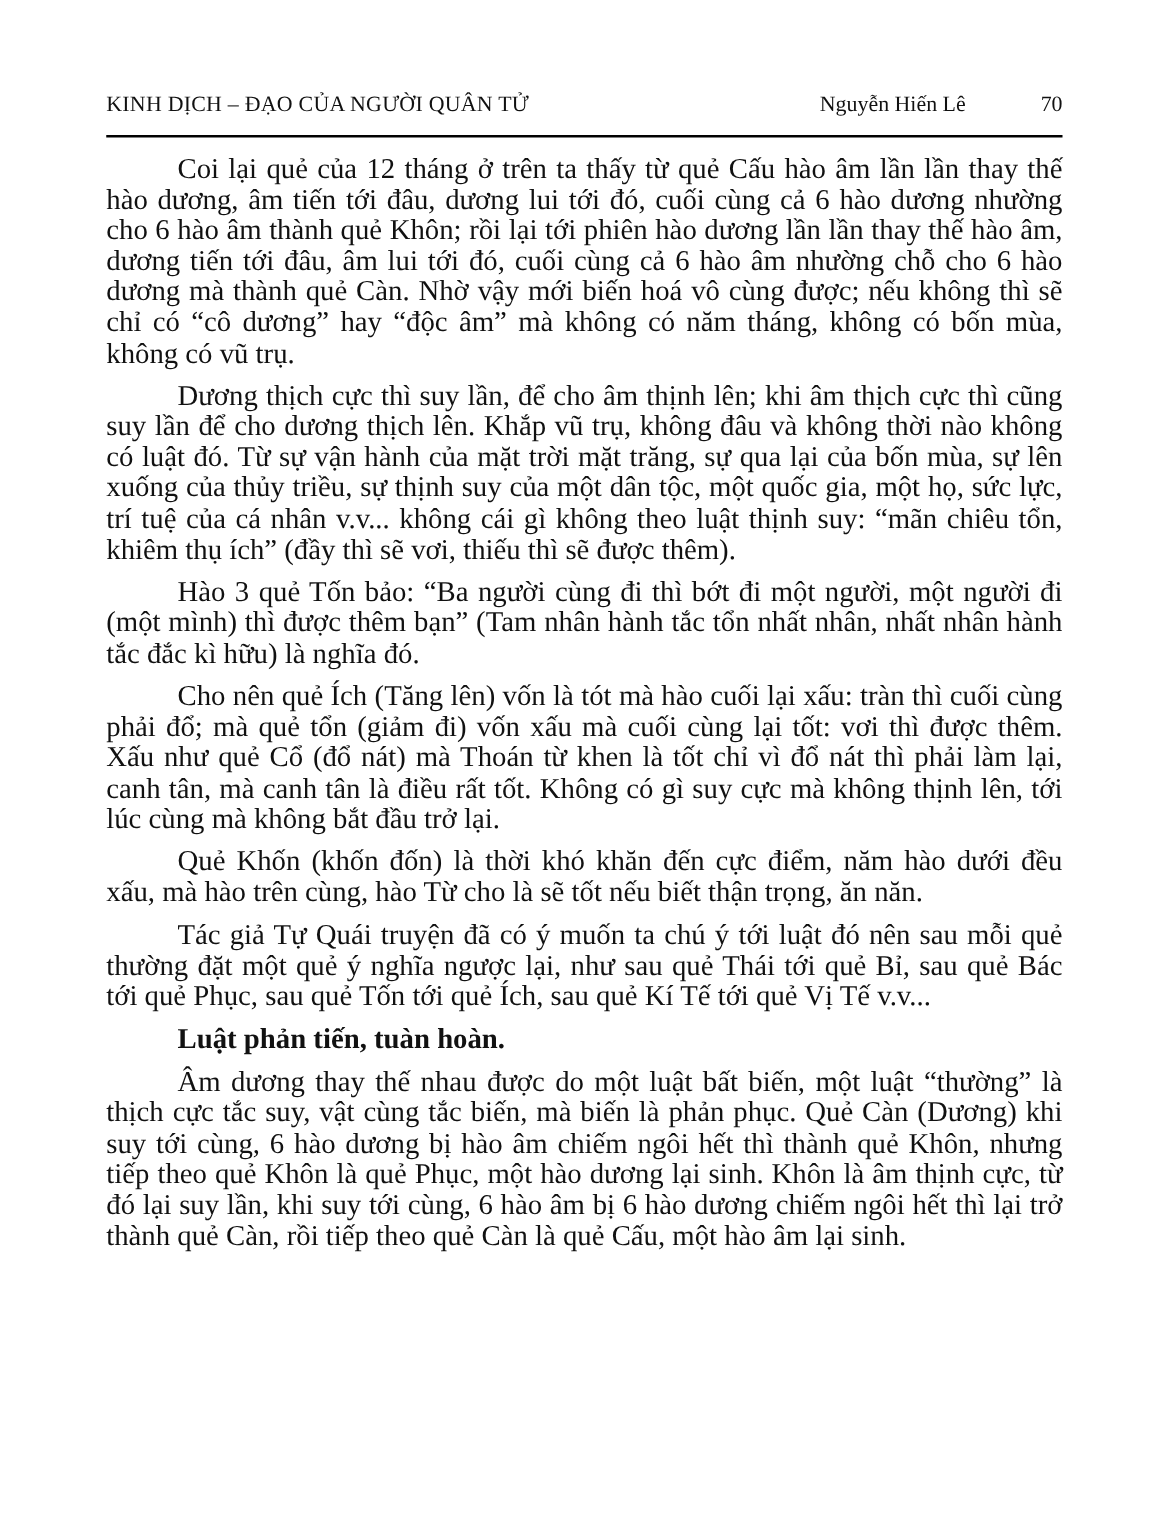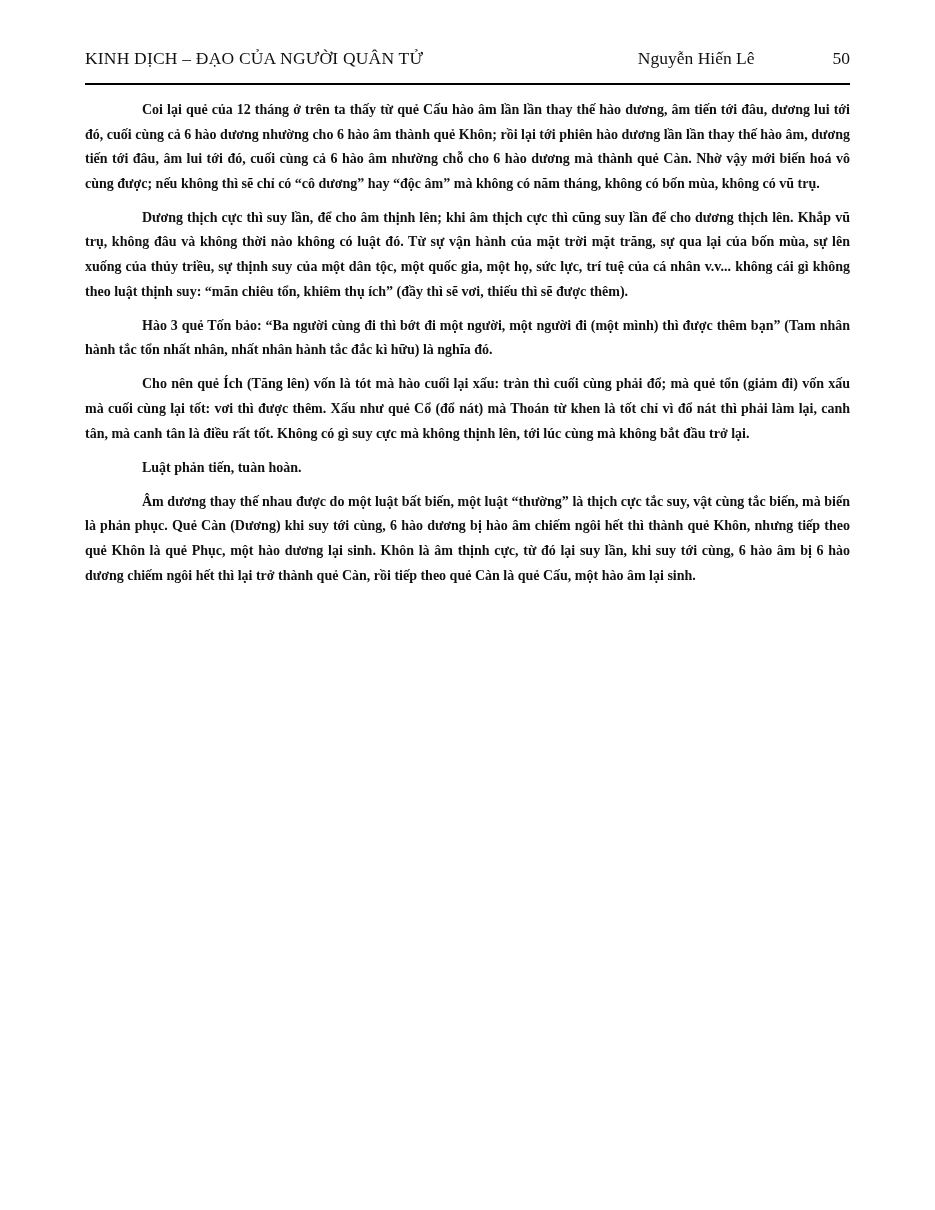--- a/index.html
+++ b/index.html
@@ -11,73 +11,74 @@
     width: 935px;
     height: 1210px;
     font-family: "Liberation Serif", "DejaVu Serif", serif;
     color: #111111;
     overflow: hidden;
   }
   .page {
     box-sizing: border-box;
     width: 935px;
     height: 1210px;
-    padding: 48px 85px 40px 85px;
+    padding: 73px 85px 40px 85px;
   }
   .page-header {
     display: flex;
     align-items: baseline;
     font-size: 17.5px;
     white-space: nowrap;
   }
   .book-title {
     flex: 1 1 auto;
     letter-spacing: 0.2px;
   }
   .author {
-    margin-right: 78px;
+    margin-right: 60px;
   }
   .page-number {
     text-align: right;
   }
   .header-rule {
     border: none;
     border-top: 2.6px solid #000000;
     margin: 14px 0 0 0;
   }
   .body-text {
     margin-top: 13px;
   }
   .body-text p {
     margin: 0 0 9.5px 0;
-    font-size: 14px;
+    font-size: 23px;
     line-height: 24.6px;
     text-align: justify;
     text-indent: 57px;
-    font-weight: bold;
   }
   .section-heading {
     font-weight: bold;
   }
 </style>
 </head>
 <body>
 
 <div class="page">
 
   <div class="page-header">
     <span class="book-title">KINH DỊCH – ĐẠO CỦA NGƯỜI QUÂN TỬ</span>
     <span class="author">Nguyễn Hiến Lê</span>
-    <span class="page-number">50</span>
+    <span class="page-number">70</span>
   </div>
 
   <hr class="header-rule">
 
   <div class="body-text">
     <p>Coi lại quẻ của 12 tháng ở trên ta thấy từ quẻ Cấu hào âm lần lần thay thế hào dương, âm tiến tới đâu, dương lui tới đó, cuối cùng cả 6 hào dương nhường cho 6 hào âm thành quẻ Khôn; rồi lại tới phiên hào dương lần lần thay thế hào âm, dương tiến tới đâu, âm lui tới đó, cuối cùng cả 6 hào âm nhường chỗ cho 6 hào dương mà thành quẻ Càn. Nhờ vậy mới biến hoá vô cùng được; nếu không thì sẽ chỉ có “cô dương” hay “độc âm” mà không có năm tháng, không có bốn mùa, không có vũ trụ.</p>
     <p>Dương thịch cực thì suy lần, để cho âm thịnh lên; khi âm thịch cực thì cũng suy lần để cho dương thịch lên. Khắp vũ trụ, không đâu và không thời nào không có luật đó. Từ sự vận hành của mặt trời mặt trăng, sự qua lại của bốn mùa, sự lên xuống của thủy triều, sự thịnh suy của một dân tộc, một quốc gia, một họ, sức lực, trí tuệ của cá nhân v.v... không cái gì không theo luật thịnh suy: “mãn chiêu tổn, khiêm thụ ích” (đầy thì sẽ vơi, thiếu thì sẽ được thêm).</p>
     <p>Hào 3 quẻ Tốn bảo: “Ba người cùng đi thì bớt đi một người, một người đi (một mình) thì được thêm bạn” (Tam nhân hành tắc tổn nhất nhân, nhất nhân hành tắc đắc kì hữu) là nghĩa đó.</p>
     <p>Cho nên quẻ Ích (Tăng lên) vốn là tót mà hào cuối lại xấu: tràn thì cuối cùng phải đổ; mà quẻ tổn (giảm đi) vốn xấu mà cuối cùng lại tốt: vơi thì được thêm. Xấu như quẻ Cổ (đổ nát) mà Thoán từ khen là tốt chỉ vì đổ nát thì phải làm lại, canh tân, mà canh tân là điều rất tốt. Không có gì suy cực mà không thịnh lên, tới lúc cùng mà không bắt đầu trở lại.</p>
+    <p>Quẻ Khốn (khốn đốn) là thời khó khăn đến cực điểm, năm hào dưới đều xấu, mà hào trên cùng, hào Từ cho là sẽ tốt nếu biết thận trọng, ăn năn.</p>
+    <p>Tác giả Tự Quái truyện đã có ý muốn ta chú ý tới luật đó nên sau mỗi quẻ thường đặt một quẻ ý nghĩa ngược lại, như sau quẻ Thái tới quẻ Bỉ, sau quẻ Bác tới quẻ Phục, sau quẻ Tốn tới quẻ Ích, sau quẻ Kí Tế tới quẻ Vị Tế v.v...</p>
     <p class="section-heading">Luật phản tiến, tuàn hoàn.</p>
     <p>Âm dương thay thế nhau được do một luật bất biến, một luật “thường” là thịch cực tắc suy, vật cùng tắc biến, mà biến là phản phục. Quẻ Càn (Dương) khi suy tới cùng, 6 hào dương bị hào âm chiếm ngôi hết thì thành quẻ Khôn, nhưng tiếp theo quẻ Khôn là quẻ Phục, một hào dương lại sinh. Khôn là âm thịnh cực, từ đó lại suy lần, khi suy tới cùng, 6 hào âm bị 6 hào dương chiếm ngôi hết thì lại trở thành quẻ Càn, rồi tiếp theo quẻ Càn là quẻ Cấu, một hào âm lại sinh.</p>
   </div>
 
 </div>
 
 </body></html>

